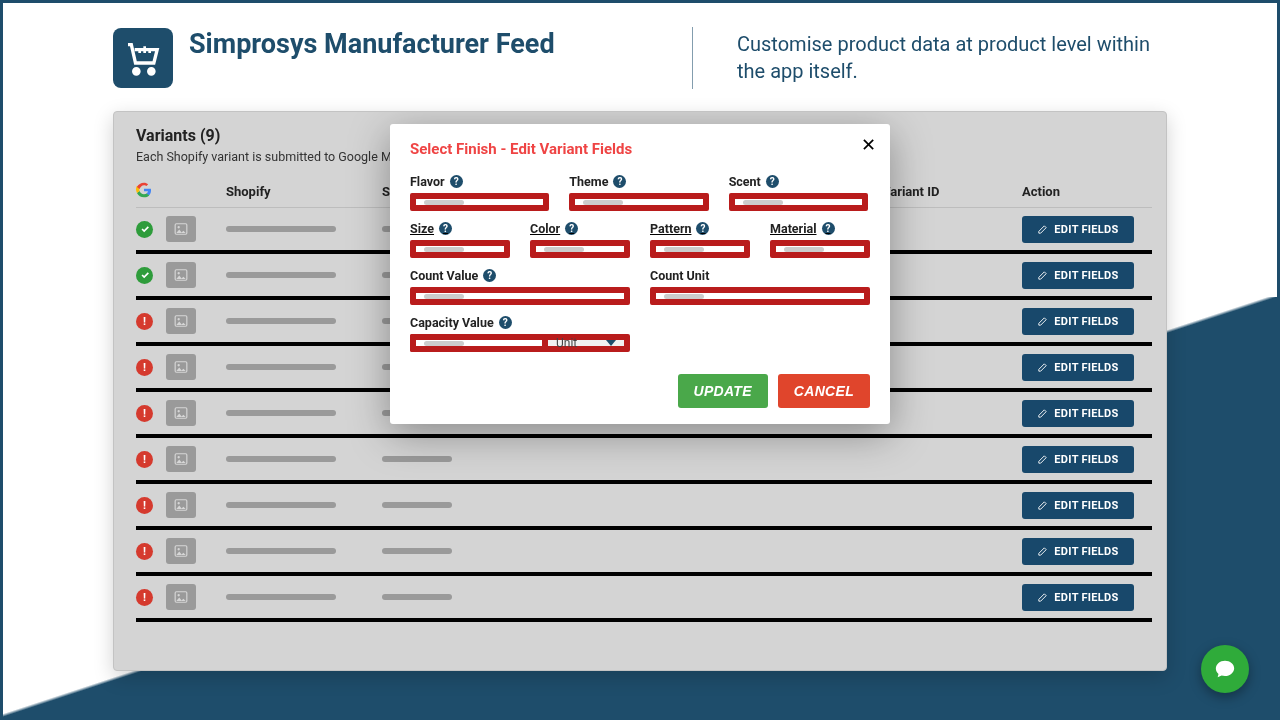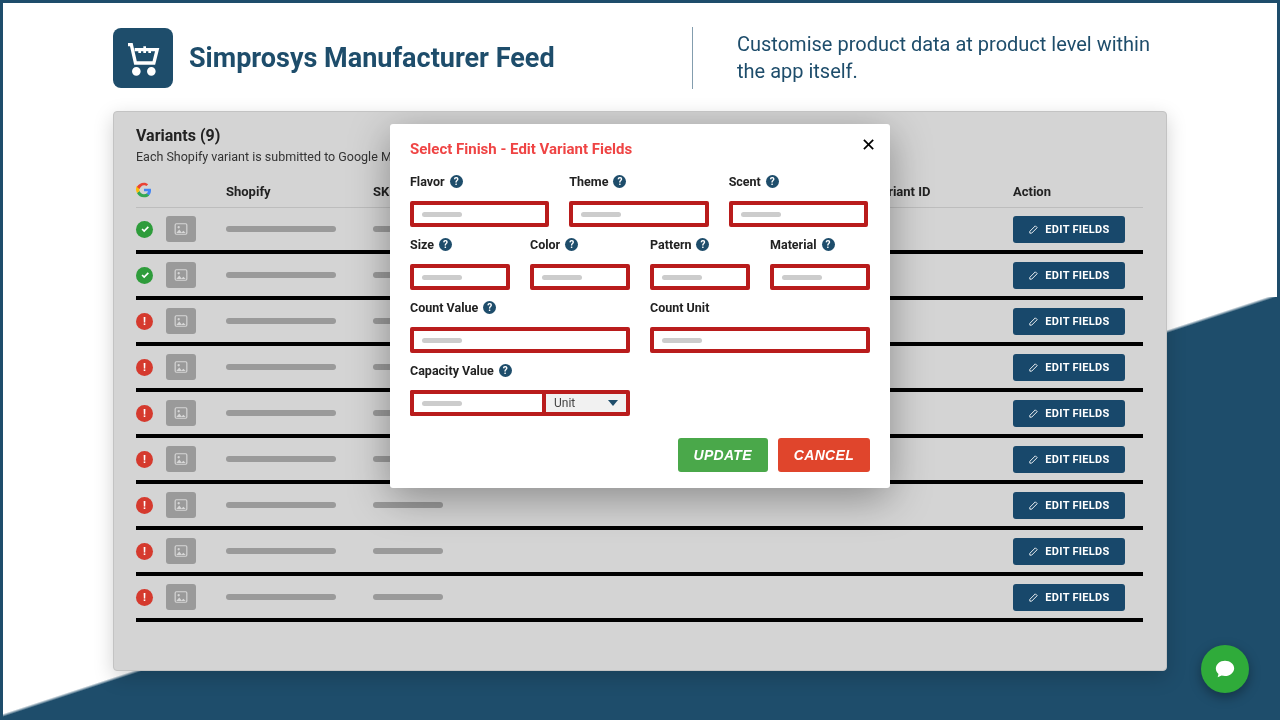--- a/index.html
+++ b/index.html
@@ -22,21 +22,21 @@
 
   
   .top-header {
     position: relative;
     z-index: 2;
     display: flex;
     align-items: center;
     padding: 24px 110px 18px 110px;
     gap: 44px;
   }
-  .brand { display: flex; align-items: center; gap: 16px; flex: 1; }
+  .brand { display: flex; gap: 16px; flex: 1; }
   .brand-logo {
     width: 60px; height: 60px;
     background: #1e4d6b;
     border-radius: 8px;
     display: flex; align-items: center; justify-content: center;
     color: #fff;
   }
   .brand-title {
     color: #1e4d6b;
     font-size: 27px;
@@ -54,21 +54,21 @@
   .panel-wrap {
     position: relative;
     z-index: 1;
     margin: 4px 110px 0 110px;
   }
   .card {
     background: #d4d4d4;
     border: 1px solid #c3c3c3;
     border-radius: 4px;
     box-shadow: 0 6px 20px rgba(0,0,0,.18);
-    padding: 14px 23px 12px 22px;
+    padding: 14px 14px 12px 22px;
     position: relative;
     height: 560px;
     overflow: hidden;
   }
   .card-title { font-weight: 700; font-size: 16px; color: #222; }
   .card-sub   { font-size: 12.5px; color: #333; margin-top: 4px; }
 
   .thead {
     display: grid;
     grid-template-columns: 30px 60px 1fr 210px 320px 110px 130px;
@@ -139,36 +139,35 @@
   }
   .modal-close {
     position: absolute; top: 12px; right: 14px;
     font-size: 18px; cursor: pointer; line-height:1;
   }
 
   .fgrid { display: flex; flex-wrap: wrap; gap: 10px 20px; }
   .field        { display: flex; flex-direction: column; gap: 4px; }
   .field.half   { width: calc(50% - 10px); }
   .field.third  { width: calc(33.33% - 14px); justify-content: space-between; }
-  .field.quarter{ width: calc(25% - 15px); }
+  .field.quarter{ width: calc(25% - 15px); text-decoration: underline; }
   .field-label  { font-size: 12.5px; font-weight: 700; color: #222; display:flex; align-items:center; gap:5px; }
   .help-dot {
     width: 13px; height: 13px; border-radius: 50%;
     background: #1e4d6b; color:#fff; font-size:10px; font-weight:700;
     display:inline-flex; align-items:center; justify-content:center;
   }
   .input {
-    border: 4px solid #b91c1c;
+    border: 6px solid #b91c1c;
     border-radius: 2px;
-    height: 26px;
+    height: 18px;
     padding: 0 8px;
     font-size: 12px;
     display:flex; align-items:center;
     background:#fff;
-    margin-top:8px;
   }
   .input .ph { height:5px; width:40px; background:#ccc; border-radius:3px; }
   .input.select { justify-content: space-between; }
   .caret {
     width: 0; height: 0;
     border-left: 5px solid transparent;
     border-right: 5px solid transparent;
     border-top: 6px solid #1e4d6b;
   }
   .cap-row { display:flex; gap:0; }

